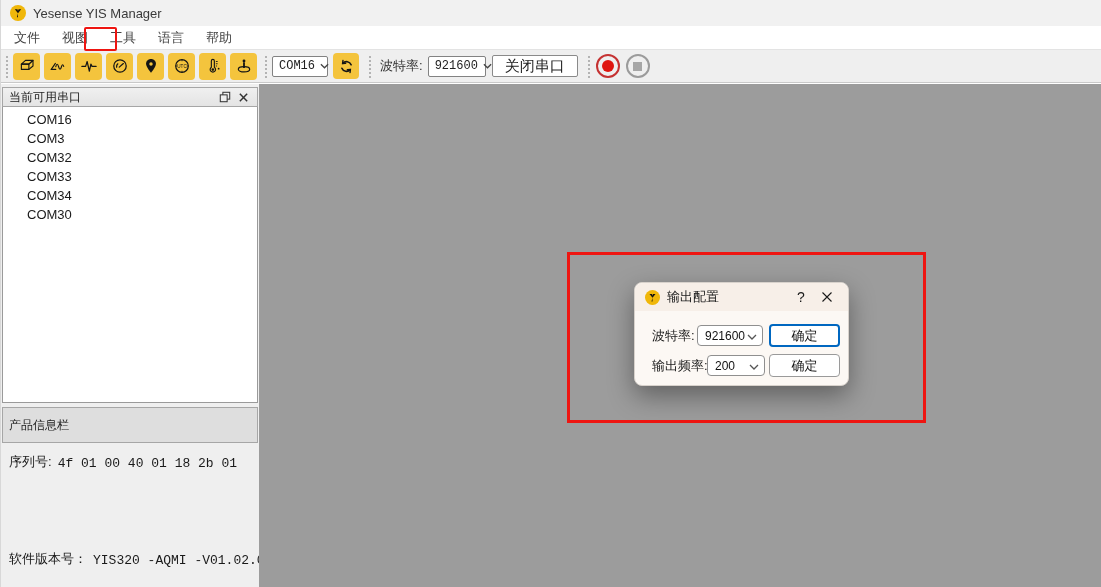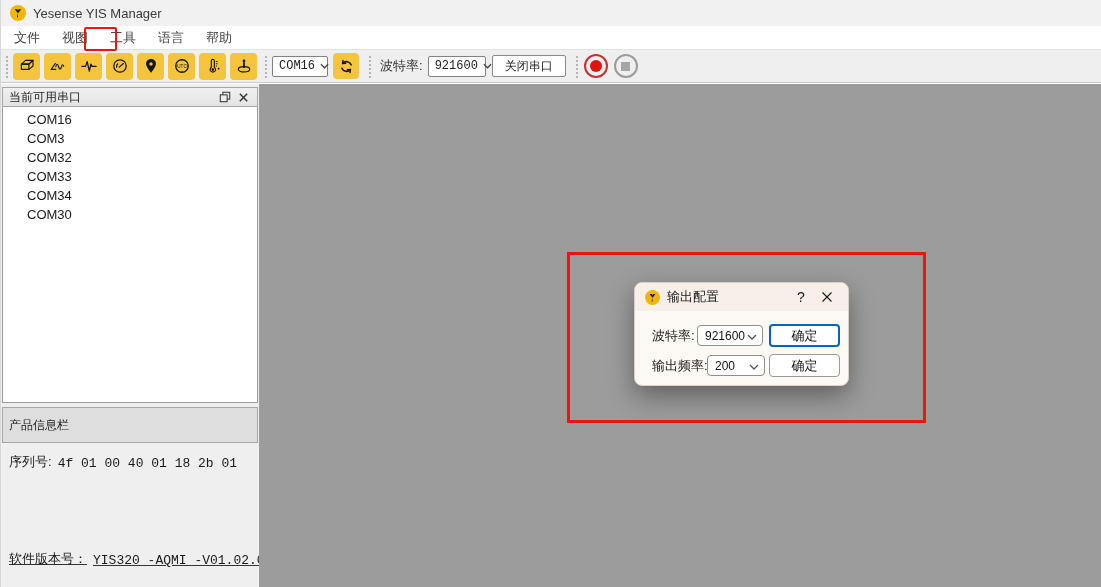--- a/index.html
+++ b/index.html
@@ -17,41 +17,41 @@
   .menu-item { padding:2px 11px; color:#444; cursor:default; }
 
   
   .toolbar { height:33px; background:#efefef; display:flex; align-items:center; border-bottom:1px solid #c9c9c9; }
   .grip { width:6px; height:24px; margin:0 3px; background-image:radial-gradient(#b3b3b3 1px, transparent 1.2px); background-size:4px 4px; background-position:1px 1px; }
   .tool-btn { width:27px; height:27px; margin-right:4px; background:#f4c43d; border:none; border-radius:4px; display:inline-flex; align-items:center; justify-content:center; cursor:pointer; padding:0; }
   .tool-btn svg { display:block; }
   .combo { height:21px; background:#fff; border:1px solid #828282; border-radius:2px; display:inline-flex; align-items:center; justify-content:space-between; padding:0 4px 0 6px; font-family:"Liberation Mono", monospace; font-size:12px; color:#222; cursor:pointer; }
   .combo .chev { margin-left:5px; display:inline-flex; }
   .tb-label { margin:0 5px 0 4px; color:#333; }
-  .tb-btn { height:22px; padding:0 12px; background:#fff; border:1px solid #8a8a8a; border-radius:2px; font-size:12px; color:#222; cursor:pointer; }
+  .tb-btn { height:22px; padding:0 12px; background:#fff; border:1px solid #8a8a8a; border-radius:2px; font-size:15px; color:#222; cursor:pointer; }
   .round-btn { width:24px; height:24px; border-radius:50%; background:#efefef; display:inline-flex; align-items:center; justify-content:center; cursor:pointer; margin-right:6px; padding:0; }
   .rec { border:2px solid #c53232; }
   .rec-dot { width:12px; height:12px; border-radius:50%; background:#df1610; }
   .stop { border:2px solid #9b9b9b; }
   .stop-sq { width:9px; height:9px; background:#a6a6a6; }
 
   
   .body-area { position:absolute; top:84px; left:0; right:0; bottom:0; display:flex; }
   .dock { width:258px; background:#efefef; position:relative; }
   .dock-header { height:20px; margin:3px 1px 0 1px; background:linear-gradient(#f0f0f0,#e4e4e4); border:1px solid #a6a6a6; display:flex; align-items:center; padding:0 4px 0 6px; font-size:12px; color:#222; }
   .dock-header .spacer { flex:1; }
   .dock-hbtn { width:19px; height:16px; display:inline-flex; align-items:center; justify-content:center; background:transparent; border:none; cursor:pointer; padding:0; }
   .port-list { height:296px; margin:0 1px; background:#fff; border:1px solid #9a9a9a; border-top:none; padding-top:3px; overflow:hidden; }
   .port-item { height:19px; line-height:19px; padding-left:24px; font-size:13px; color:#1a1a1a; cursor:default; }
   .info-header { height:36px; margin:4px 1px 0 1px; background:#dedede; border:1px solid #a6a6a6; display:flex; align-items:center; padding-left:6px; font-size:12px; color:#222; }
   .info-body { padding:10px 0 0 8px; }
   .info-row { display:flex; align-items:flex-end; white-space:nowrap; }
   .info-label { font-size:13px; color:#1a1a1a; }
   .info-value { font-family:"Liberation Mono", monospace; font-size:13px; color:#1a1a1a; margin-left:6px; }
-  .info-row.version { margin-top:79px;text-decoration:underline; }
+  .info-row.version { margin-top:79px; }
 
   .main { flex:1; background:#9c9c9c; position:relative; }
 
   
   .annot { position:absolute; border:3px solid #ee1511; background:transparent; pointer-events:none; }
   #annot-menu { left:83px; top:27px; width:33px; height:24px; border-width:2px; border-radius:2px; }
   #annot-dialog { left:308px; top:168px; width:359px; height:171px; }
 
   
   .dialog { position:absolute; left:375px; top:198px; width:215px; height:104px; border-radius:8px; background:#fcf8f4; box-shadow:0 10px 26px rgba(0,0,0,0.38); border:1px solid #d8d2cc; }

